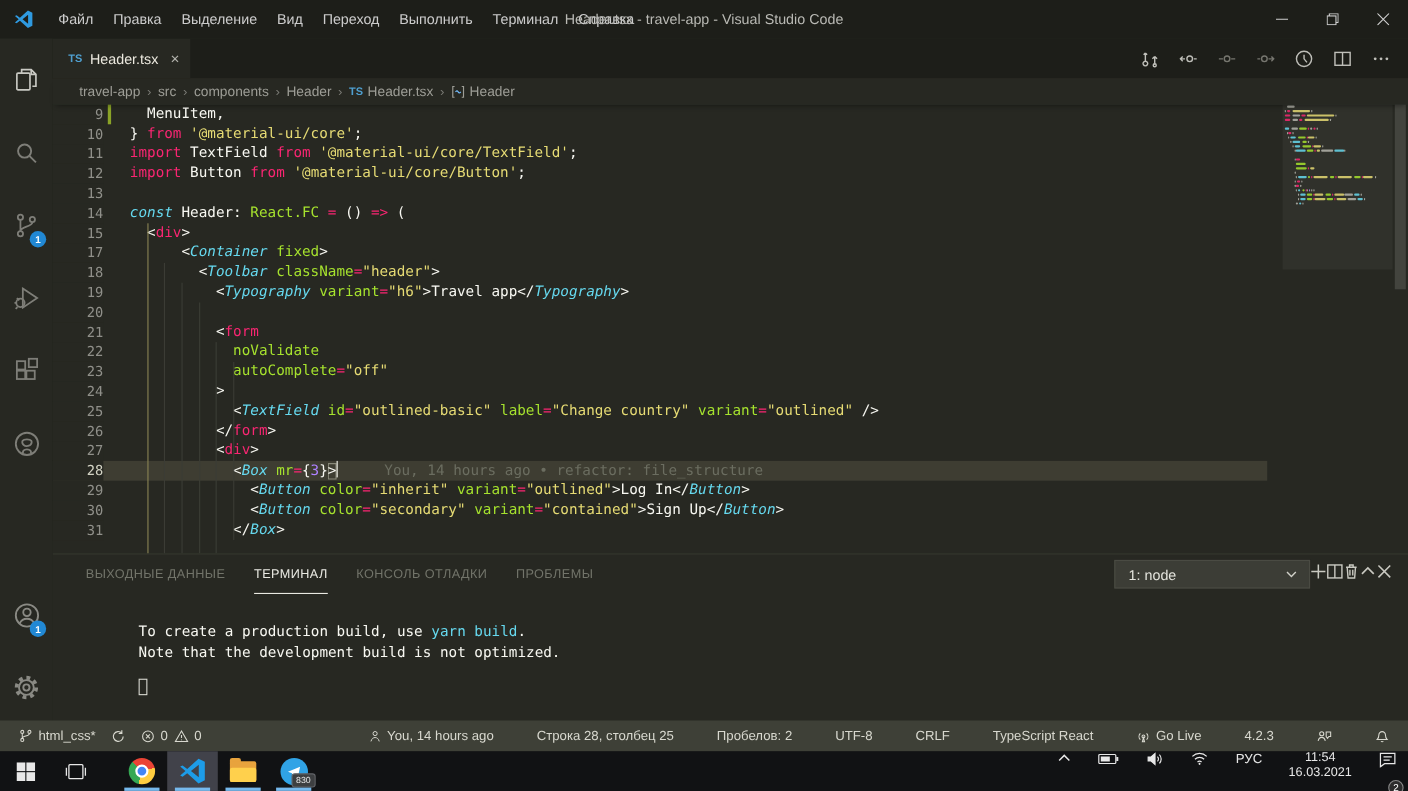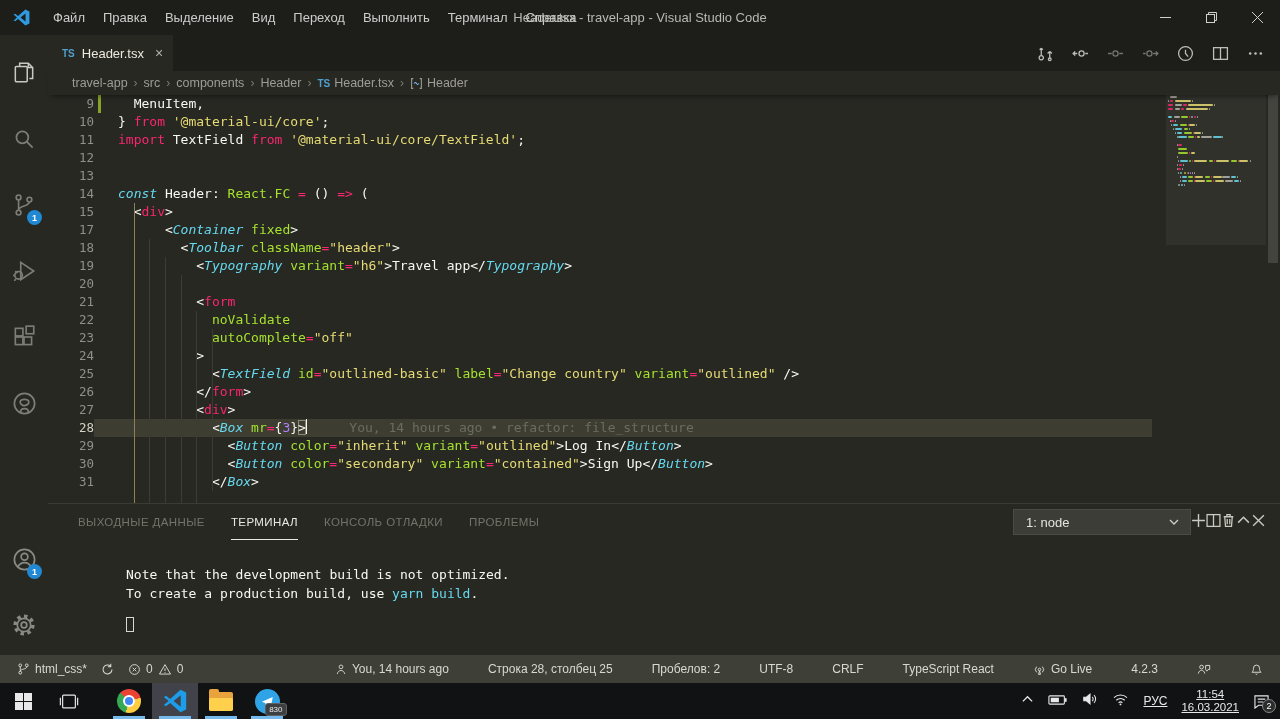--- a/index.html
+++ b/index.html
@@ -86,21 +86,21 @@
   .tb-slot.running::after { content:""; position:absolute; left:7px; right:7px; bottom:0; height:3px; background:#76b9ed; }
   .tb-slot.focused { background:#41424a; }
   .chrome-ball { width:24px; height:24px; border-radius:50%; background:conic-gradient(from -45deg, #ea4335 0 120deg, #ffcd40 120deg 240deg, #34a853 240deg 360deg); position:relative; }
   .chrome-ball::before { content:""; position:absolute; inset:6px; border-radius:50%; background:#4285f4; border:2.5px solid #fff; }
   .folder-icon { position:relative; width:24px; height:19px; }
   .folder-back { position:absolute; inset:0; background:#e8a33d; border-radius:2px; }
   .folder-tab { position:absolute; left:0; top:-3px; width:10px; height:5px; background:#e8a33d; border-radius:2px 2px 0 0; }
   .folder-front { position:absolute; left:0; right:0; bottom:0; height:13px; background:#ffd04c; border-radius:2px; }
   .tg-ball { width:25px; height:25px; border-radius:50%; background:#30a3e6; display:flex; align-items:center; justify-content:center; position:relative; }
   .tg-badge { position:absolute; right:-7px; bottom:-2px; background:#3d3f41; color:#e8e8e8; font-size:8px; padding:1px 3px; border-radius:3px; border:1px solid #606266; }
-  .tray { margin-left:auto; display:flex; align-items:center; gap:14px; padding-right:10px; color:#e8e8e8;text-decoration:underline; }
+  .tray { margin-left:auto; display:flex; gap:24px; padding-right:10px; color:#e8e8e8; }
   .tray-lang { font-size:12px; }
   .tray-clock { text-align:center; font-size:11.5px; line-height:13px; }
   .notif { position:relative; display:flex; }
   .notif-badge { position:absolute; right:-6px; bottom:-4px; background:#2c2c2c; border:1px solid #888; color:#fff; width:14px; height:14px; border-radius:50%; font-size:9px; display:flex; align-items:center; justify-content:center; }
 </style>
 </head>
 <body>
 
 <div id="window">
 
@@ -280,21 +280,21 @@
             </span>
             <span>Header</span>
           </span>
         </div>
 
       <div class="code-area">
         <div class="rows" id="code-rows">
             <div class="code-row"><span class="ln">9</span><span class="gmark added"></span><span class="code-text"><span class="tk-w">  MenuItem,</span></span></div>
             <div class="code-row"><span class="ln">10</span><span class="gmark"></span><span class="code-text"><span class="tk-w">} </span><span class="tk-k">from</span><span class="tk-w"> </span><span class="tk-s">'@material-ui/core'</span><span class="tk-w">;</span></span></div>
             <div class="code-row"><span class="ln">11</span><span class="gmark"></span><span class="code-text"><span class="tk-k">import</span><span class="tk-w"> TextField </span><span class="tk-k">from</span><span class="tk-w"> </span><span class="tk-s">'@material-ui/core/TextField'</span><span class="tk-w">;</span></span></div>
-            <div class="code-row"><span class="ln">12</span><span class="gmark"></span></div>
+            <div class="code-row"><span class="ln">12</span><span class="gmark"></span><span class="code-text"><span class="tk-k">import</span><span class="tk-w"> Button </span><span class="tk-k">from</span><span class="tk-w"> </span><span class="tk-s">'@material-ui/core/Button'</span><span class="tk-w">;</span></span></div>
             <div class="code-row"><span class="ln">13</span><span class="gmark"></span><span class="code-text"></span></div>
             <div class="code-row"><span class="ln">14</span><span class="gmark"></span><span class="code-text"><span class="tk-ci">const</span><span class="tk-w"> Header: </span><span class="tk-g">React.FC</span><span class="tk-k"> = </span><span class="tk-w">()</span><span class="tk-k"> =&gt; </span><span class="tk-w">(</span></span></div>
             <div class="code-row"><span class="ln">15</span><span class="gmark"></span><span class="code-text"><span class="tk-w">  &lt;</span><span class="tk-k">div</span><span class="tk-w">&gt;</span></span></div>
             <div class="code-row"><span class="ln">17</span><span class="gmark"></span><span class="code-text"><span class="tk-w">      &lt;</span><span class="tk-ci">Container</span><span class="tk-w"> </span><span class="tk-g">fixed</span><span class="tk-w">&gt;</span></span></div>
             <div class="code-row"><span class="ln">18</span><span class="gmark"></span><span class="code-text"><span class="tk-w">        &lt;</span><span class="tk-ci">Toolbar</span><span class="tk-w"> </span><span class="tk-g">className</span><span class="tk-k">=</span><span class="tk-s">"header"</span><span class="tk-w">&gt;</span></span></div>
             <div class="code-row"><span class="ln">19</span><span class="gmark"></span><span class="code-text"><span class="tk-w">          &lt;</span><span class="tk-ci">Typography</span><span class="tk-w"> </span><span class="tk-g">variant</span><span class="tk-k">=</span><span class="tk-s">"h6"</span><span class="tk-w">&gt;Travel app&lt;/</span><span class="tk-ci">Typography</span><span class="tk-w">&gt;</span></span></div>
             <div class="code-row"><span class="ln">20</span><span class="gmark"></span><span class="code-text"></span></div>
             <div class="code-row"><span class="ln">21</span><span class="gmark"></span><span class="code-text"><span class="tk-w">          &lt;</span><span class="tk-k">form</span></span></div>
             <div class="code-row"><span class="ln">22</span><span class="gmark"></span><span class="code-text"><span class="tk-w">            </span><span class="tk-g">noValidate</span></span></div>
             <div class="code-row"><span class="ln">23</span><span class="gmark"></span><span class="code-text"><span class="tk-w">            </span><span class="tk-g">autoComplete</span><span class="tk-k">=</span><span class="tk-s">"off"</span></span></div>
@@ -499,22 +499,22 @@
                 </svg></span>
             <span><svg width="15" height="15" viewBox="0 0 14 14" fill="none" stroke="#c9c9c1" stroke-width="1.4">
                   <path d="M2 9l5-5 5 5"></path>
                 </svg></span>
             <span><svg width="15" height="15" viewBox="0 0 14 14" fill="none" stroke="#c9c9c1" stroke-width="1.3">
                   <path d="M2 2l10 10M12 2 2 12"></path>
                 </svg></span>
           </div>
         </div>
         <div class="terminal-body" id="terminal-body">
+            <div><span class="tk-w">To create a production build, use </span><span class="tk-t">yarn build</span><span class="tk-w">.</span></div>
             <div><span class="tk-w">Note that the development build is not optimized.</span></div>
-            <div><span class="tk-w">To create a production build, use </span><span class="tk-t">yarn build</span><span class="tk-w">.</span></div>
             <div><span class="term-cursor"></span></div>
           </div>
       </div>
     </div>
   </div>
 
   <div class="statusbar">
     <div class="sb-left">
       <div class="sb-item">
         <svg width="13" height="14" viewBox="0 0 16 16" fill="none" stroke="#d8d8cf" stroke-width="1.2">

